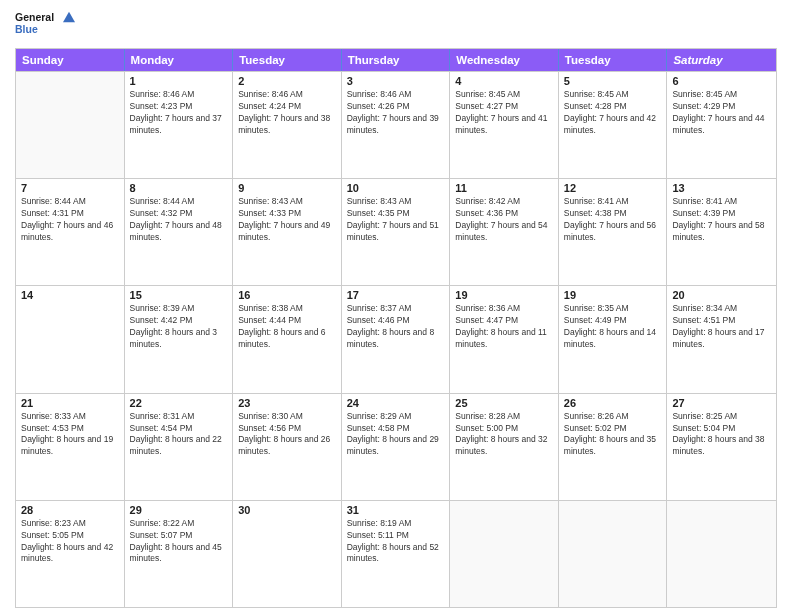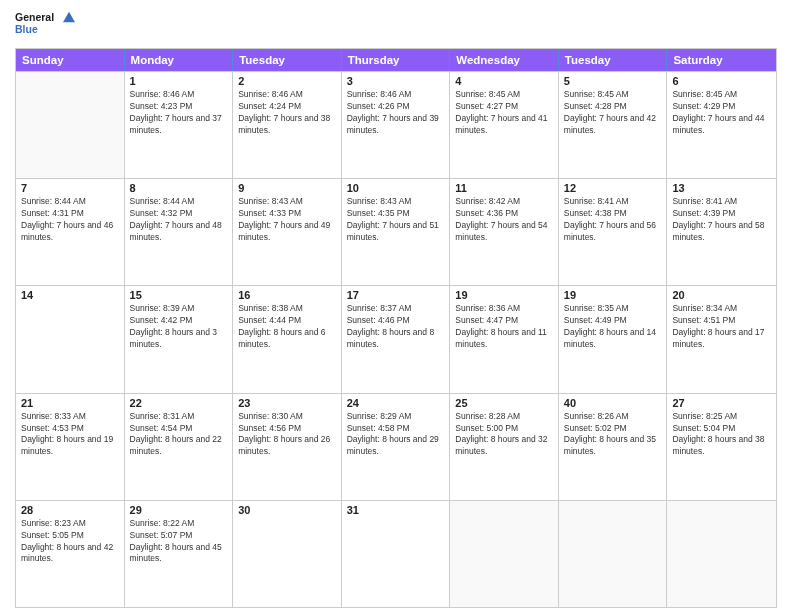--- a/index.html
+++ b/index.html
@@ -52,21 +52,21 @@
       background: #8b5cf6;
     }
     .cal-header-cell {
       color: #fff;
       font-size: 11.5px;
       font-weight: bold;
       padding: 5px 6px;
       text-align: left;
       border-right: 1px solid #5588dd;
     }
-    .cal-header-cell:last-child { border-right: none; }
+    .cal-header-cell:last-child { border-right: none; font-style: italic; }
     .cal-body {
       flex: 1;
       display: flex;
       flex-direction: column;
     }
     .cal-row {
       display: grid;
       grid-template-columns: repeat(7, 1fr);
       flex: 1;
       border-top: 1px solid #ccc;
@@ -223,21 +223,21 @@
           </div>
           <div class="cal-cell">
             <div class="day-number">24</div>
             <div class="day-info">Sunrise: 8:29 AM<br>Sunset: 4:58 PM<br>Daylight: 8 hours and 29 minutes.</div>
           </div>
           <div class="cal-cell">
             <div class="day-number">25</div>
             <div class="day-info">Sunrise: 8:28 AM<br>Sunset: 5:00 PM<br>Daylight: 8 hours and 32 minutes.</div>
           </div>
           <div class="cal-cell">
-            <div class="day-number">40</div>
+            <div class="day-number">26</div>
             <div class="day-info">Sunrise: 8:26 AM<br>Sunset: 5:02 PM<br>Daylight: 8 hours and 35 minutes.</div>
           </div>
           <div class="cal-cell">
             <div class="day-number">27</div>
             <div class="day-info">Sunrise: 8:25 AM<br>Sunset: 5:04 PM<br>Daylight: 8 hours and 38 minutes.</div>
           </div>
         </div>
         <div class="cal-row">
           <div class="cal-cell">
             <div class="day-number">28</div>
@@ -245,20 +245,21 @@
           </div>
           <div class="cal-cell">
             <div class="day-number">29</div>
             <div class="day-info">Sunrise: 8:22 AM<br>Sunset: 5:07 PM<br>Daylight: 8 hours and 45 minutes.</div>
           </div>
           <div class="cal-cell">
             <div class="day-number">30</div>
           </div>
           <div class="cal-cell">
             <div class="day-number">31</div>
+            <div class="day-info">Sunrise: 8:19 AM<br>Sunset: 5:11 PM<br>Daylight: 8 hours and 52 minutes.</div>
           </div>
           <div class="cal-cell empty"></div>
           <div class="cal-cell empty"></div>
           <div class="cal-cell empty"></div>
         </div>
       </div>
   </div>
 </div>
 
 </body></html>

